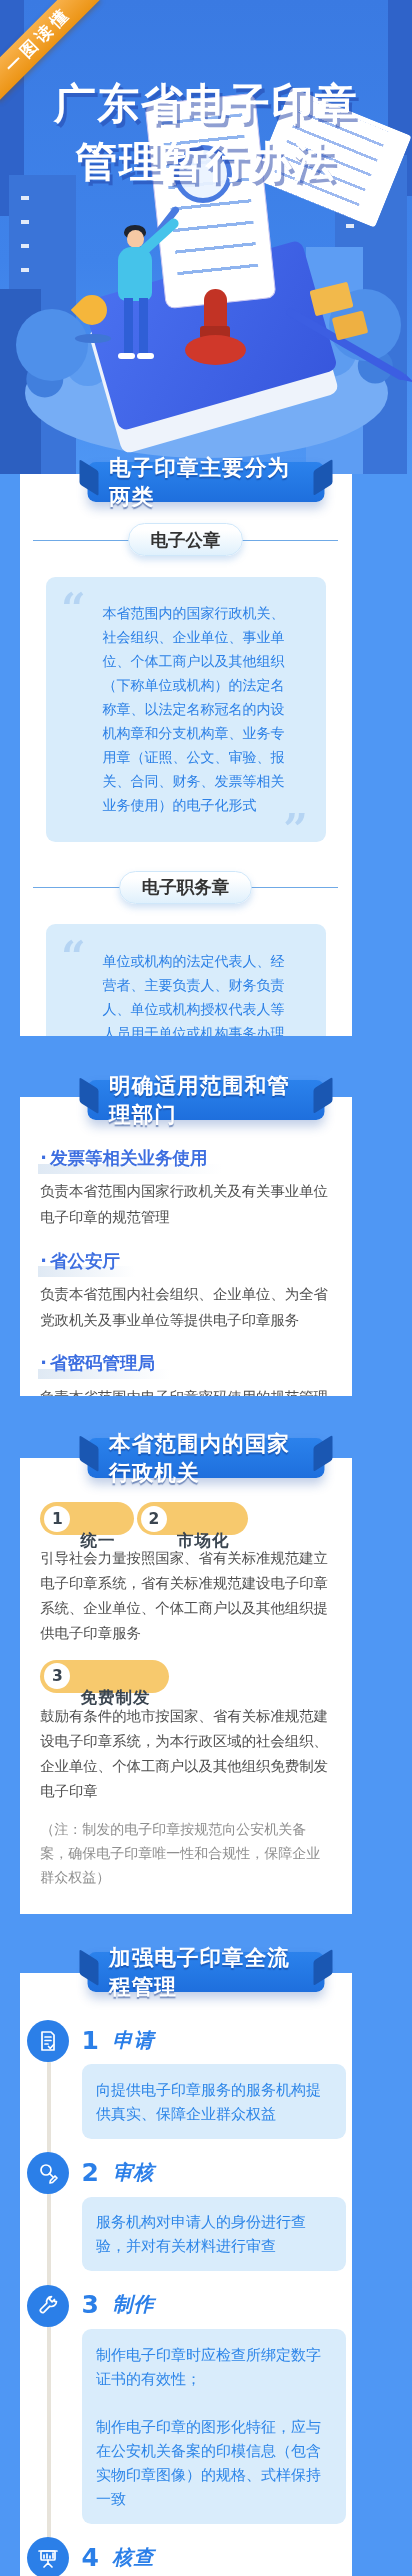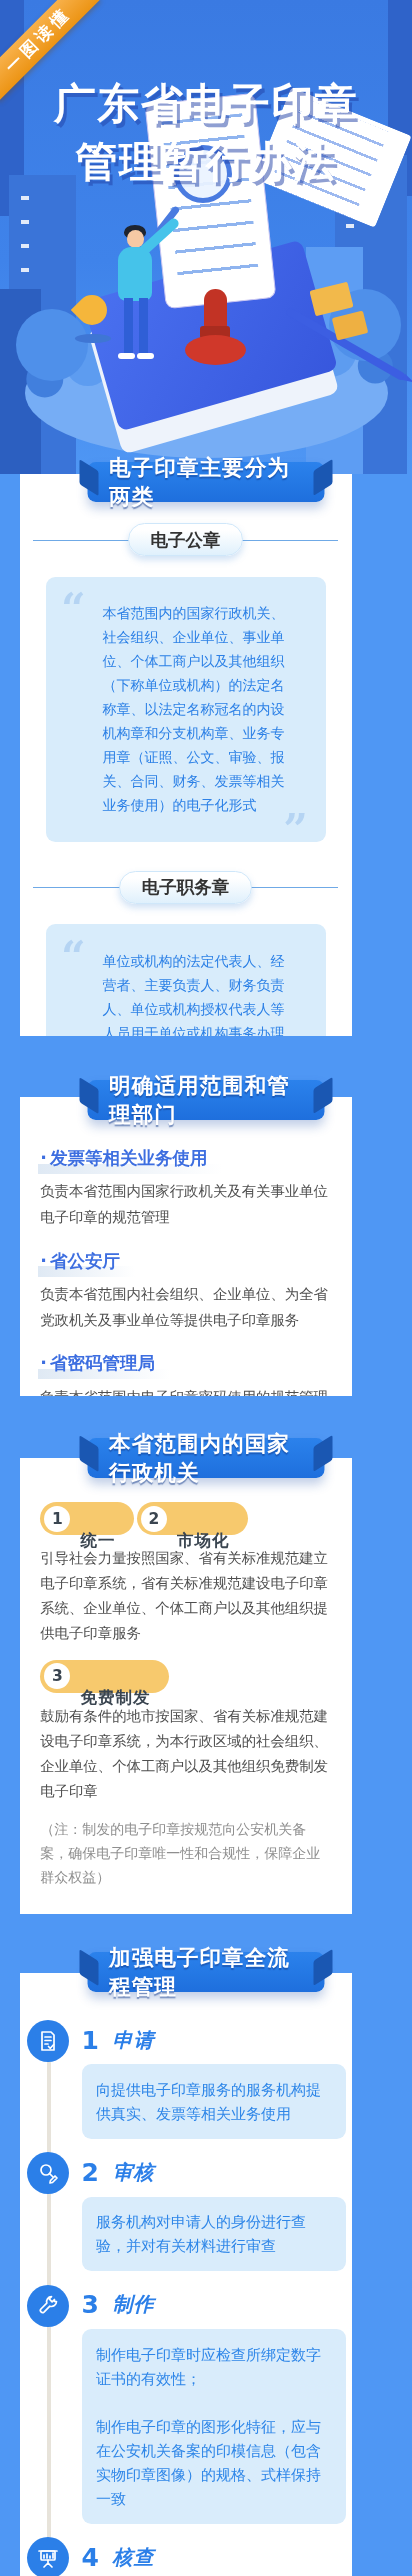--- a/index.html
+++ b/index.html
@@ -234,21 +234,21 @@
         <svg viewBox="0 0 24 24">
             <path d="M6 3h9l3 3v15H6z"></path>
             <path d="M9 8h6M9 11.5h6M9 15h3"></path>
             <path d="M12.5 17.5l1.8 1.8 3.2-3.6"></path>
           </svg>
       </div>
       <div class="step-head">
         <span class="step-num">1</span>
         <span class="step-label">申请</span>
       </div>
-      <div class="step-box">向提供电子印章服务的服务机构提供真实、发票等相关业务使用</div>
+      <div class="step-box">向提供电子印章服务的服务机构提供真实、保障企业群众权益</div>
     </div>
 
     <div class="step">
       <div class="step-dot">
         <svg viewBox="0 0 24 24">
             <circle cx="10" cy="9" r="5"></circle>
             <path d="M13.5 12.5L17 16"></path>
             <path d="M14.5 19.5l4.5-4.5 2 2-4.5 4.5-2.5.5z"></path>
           </svg>
       </div>

